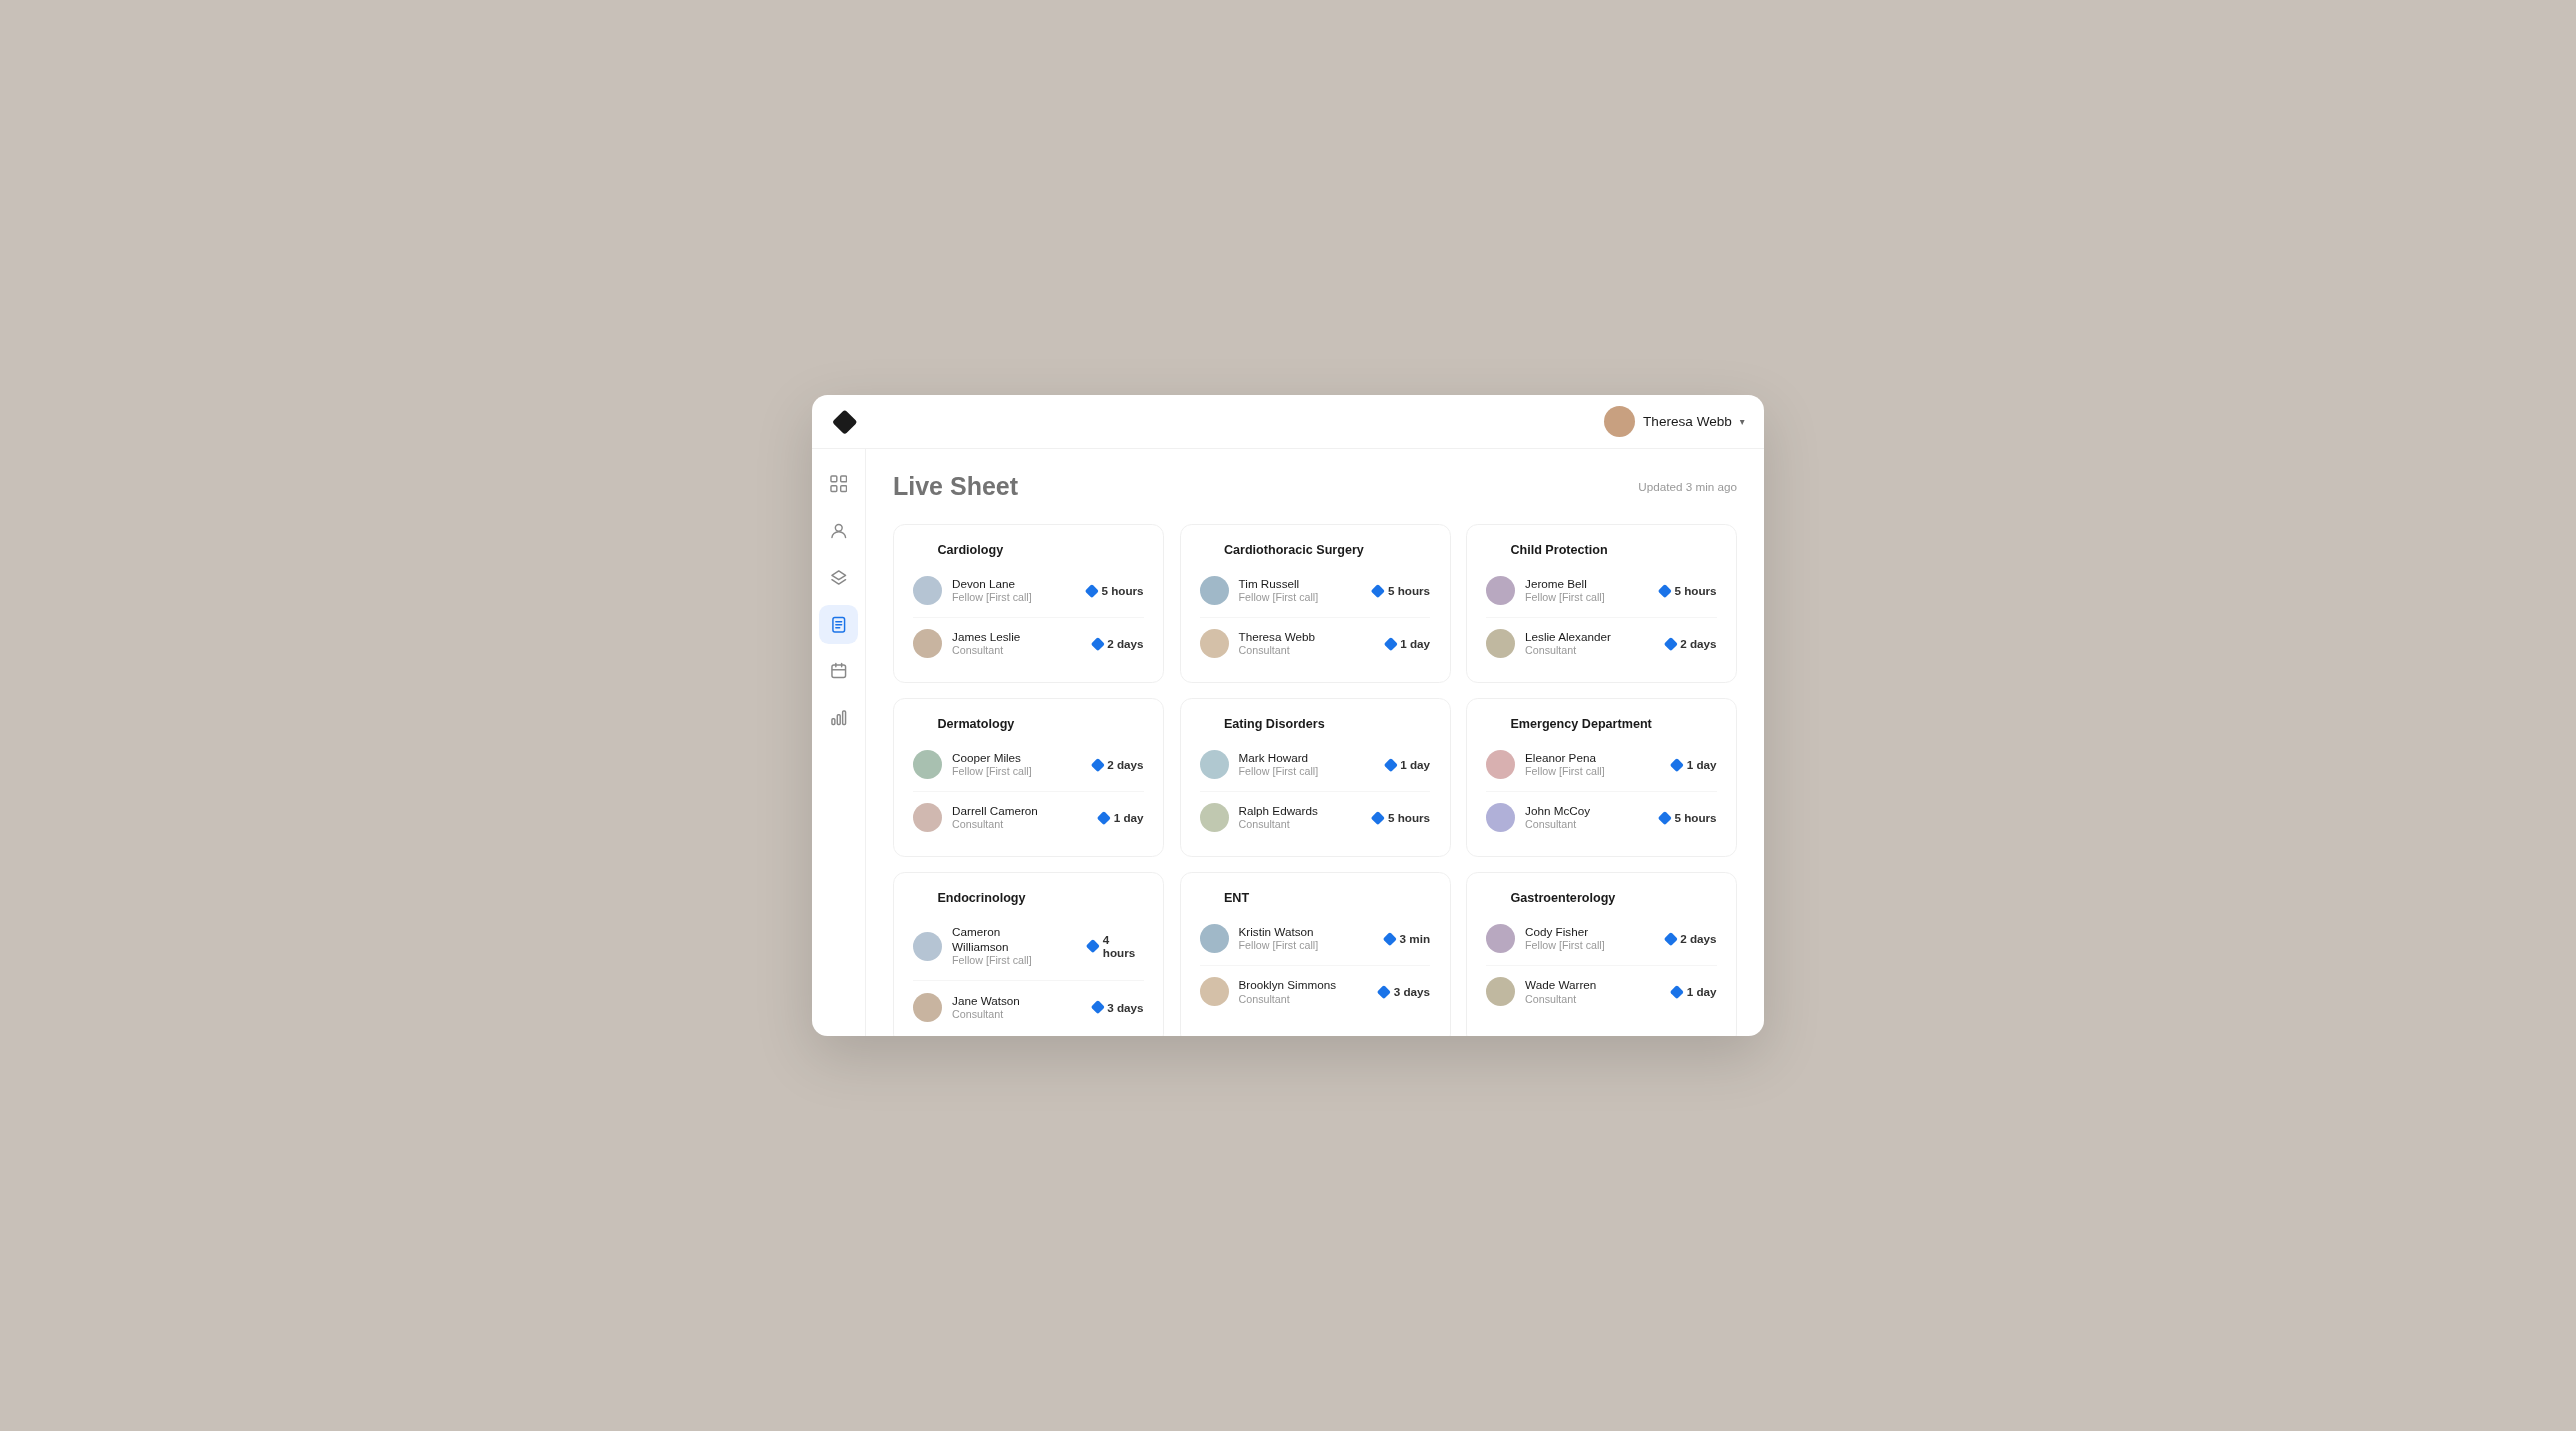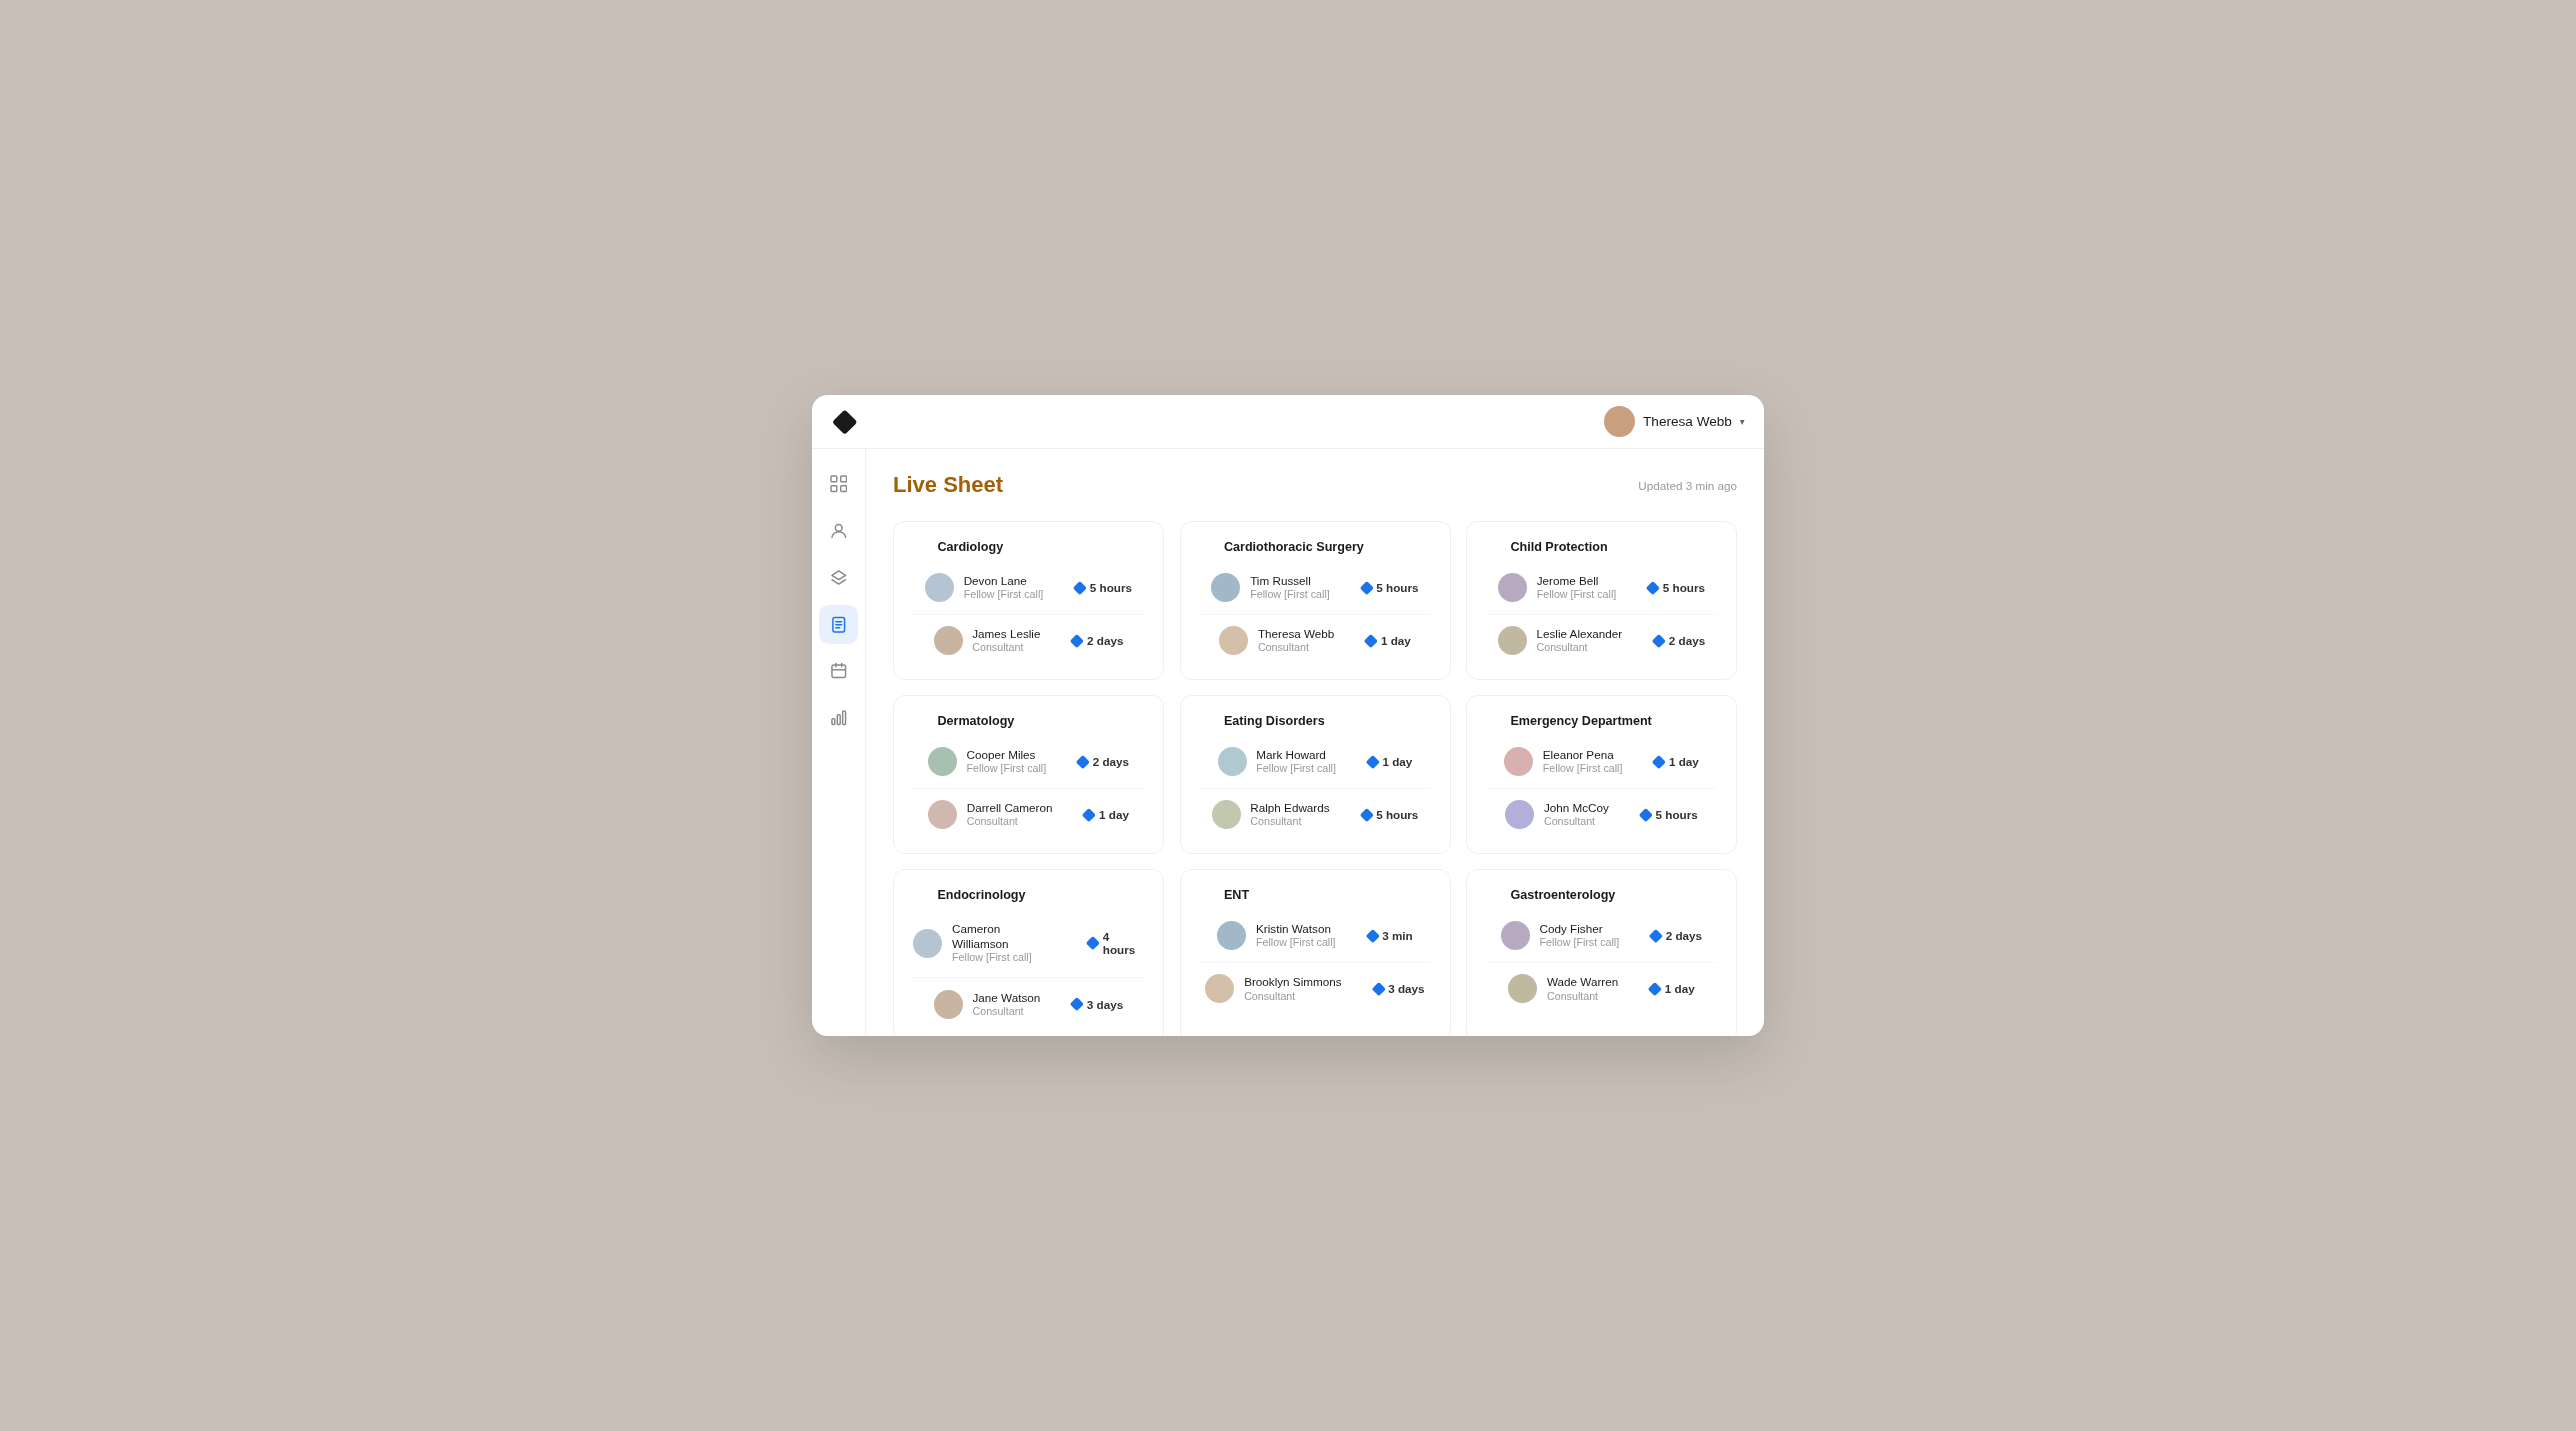--- a/index.html
+++ b/index.html
@@ -129,23 +129,23 @@
     }
 
     .page-header {
       display: flex;
       align-items: center;
       justify-content: space-between;
       margin-bottom: 23px;
     }
 
     .page-title {
-      font-size: 22px;
+      font-size: 25px;
       font-weight: 600;
-      color: #a16207;
+      color: #737373;
     }
 
     .updated-text {
       font-size: 11.7px;
       color: #999;
       margin-left: 43px;
     }
 
     
     .departments-grid {
@@ -165,21 +165,21 @@
       font-size: 12.6px;
       font-weight: 600;
       color: #1a1a1a;
       margin-bottom: 13.6px;
       margin-left: 24px;
     }
 
     .person-row {
       display: flex;
       align-items: center;
-      justify-content: center;
+      justify-content: space-between;
       padding: 5.8px 0;
       gap: 32px;
     }
 
     .person-left {
       display: flex;
       align-items: center;
       gap: 9.7px;
     }
 

